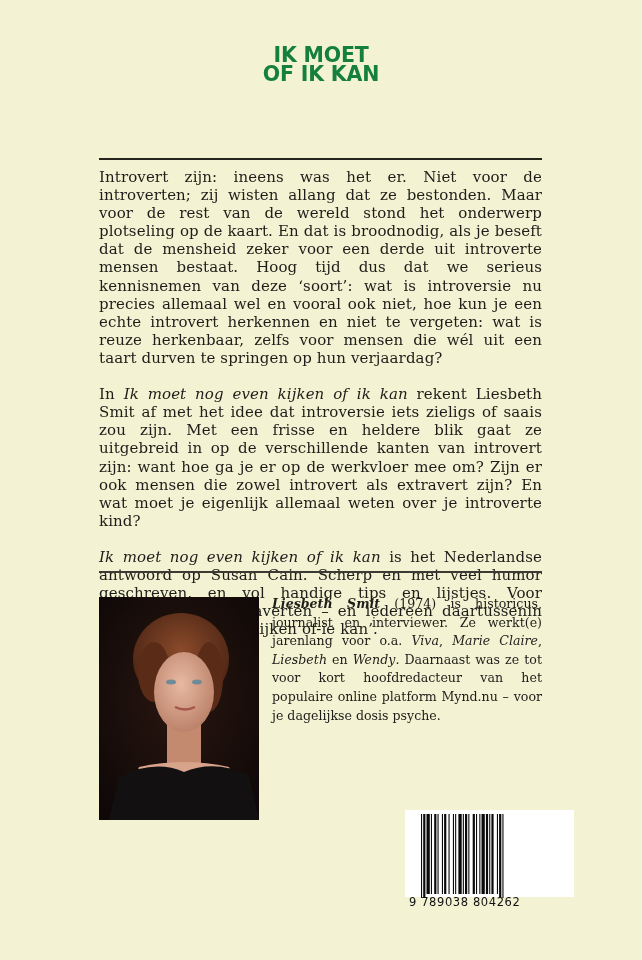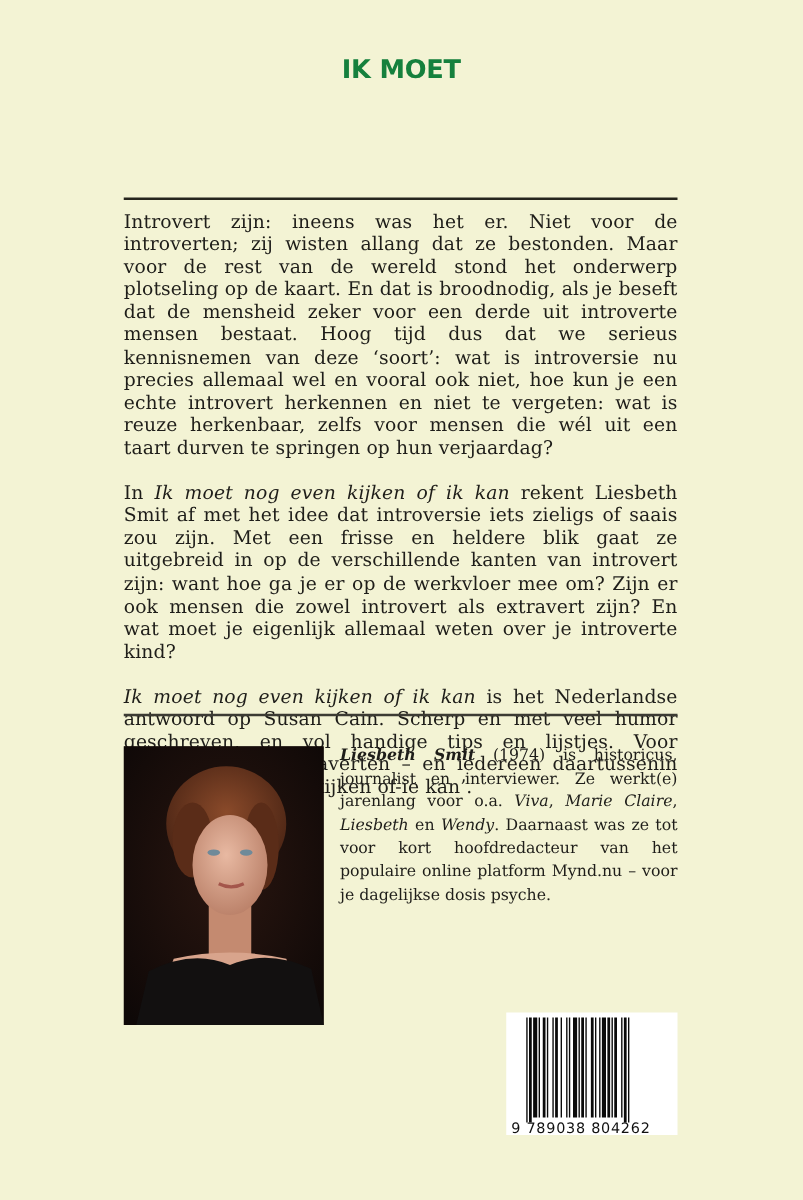--- a/index.html
+++ b/index.html
@@ -57,39 +57,41 @@
     font-size: 12.6px;
     line-height: 18.6px;
     text-align: justify;
   }
   .bio p { margin: 0; }
   .bio strong { font-weight: bold; font-style: italic; }
   .bio em { font-style: italic; }
   .barcode {
     position: absolute;
     left: 405px; top: 810px;
-    width: 137px; height: 98px;
+    width: 137px; height: 87px;
     background: #ffffff;
+    padding-left: 32px;
   }
   .barcode svg { position: absolute; left: 0; top: 0; }
   .isbn {
     position: absolute;
     left: 4px; top: 85px;
     font-family: "DejaVu Sans", sans-serif;
     font-size: 11.5px;
     letter-spacing: 0.6px;
     color: #111;
     white-space: nowrap;
   }
 </style>
 </head>
 <body>
 
 <div class="title">
   <span>IK MOET</span>
+  <span>OF IK KAN</span>
 </div>
 
 <div class="rule r1"></div>
 
 <div class="blurb">
   <p>Introvert zijn: ineens was het er. Niet voor de introverten; zij wisten allang dat ze bestonden. Maar voor de rest van de wereld stond het onderwerp plotseling op de kaart. En dat is broodnodig, als je beseft dat de mensheid zeker voor een derde uit introverte mensen bestaat. Hoog tijd dus dat we serieus kennisnemen van deze ‘soort’: wat is introversie nu precies allemaal wel en vooral ook niet, hoe kun je een echte introvert herkennen en niet te vergeten: wat is reuze herkenbaar, zelfs voor mensen die wél uit een taart durven te springen op hun verjaardag?</p>
   <p><span>In </span><em>Ik moet nog even kijken of ik kan</em><span> rekent Liesbeth Smit af met het idee dat introversie iets zieligs of saais zou zijn. Met een frisse en heldere blik gaat ze uitgebreid in op de verschillende kanten van introvert zijn: want hoe ga je er op de werkvloer mee om? Zijn er ook mensen die zowel introvert als extravert zijn? En wat moet je eigenlijk allemaal weten over je introverte kind?</span></p>
   <p><em>Ik moet nog even kijken of ik kan</em><span> is het Nederlandse antwoord op Susan Cain. Scherp en met veel humor geschreven, en vol handige tips en lijstjes. Voor introverten én extraverten – en iedereen daartussenin die ‘nog even moet kijken of-ie kan’.</span></p>
 </div>
 

